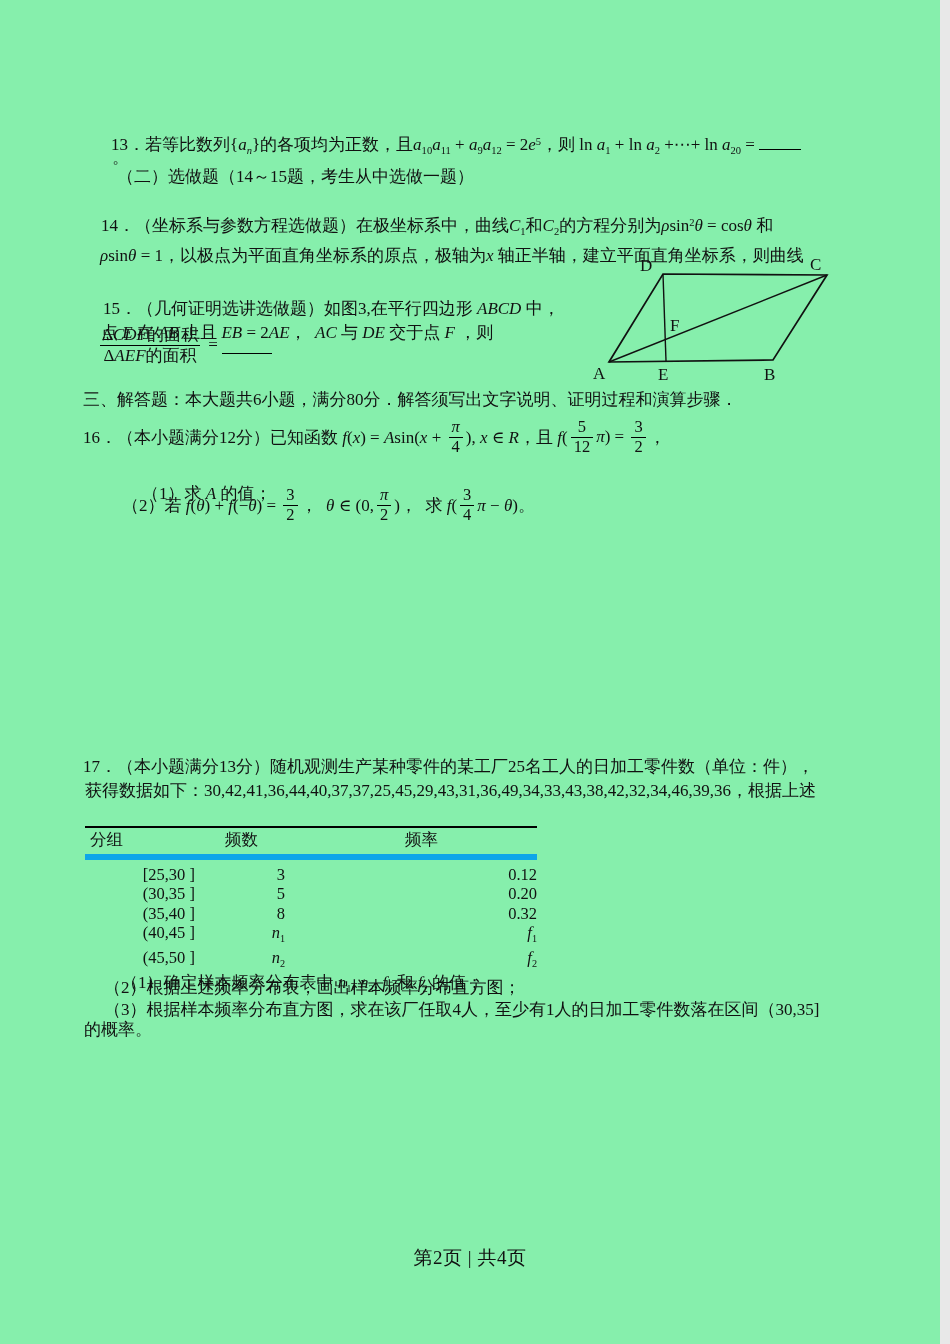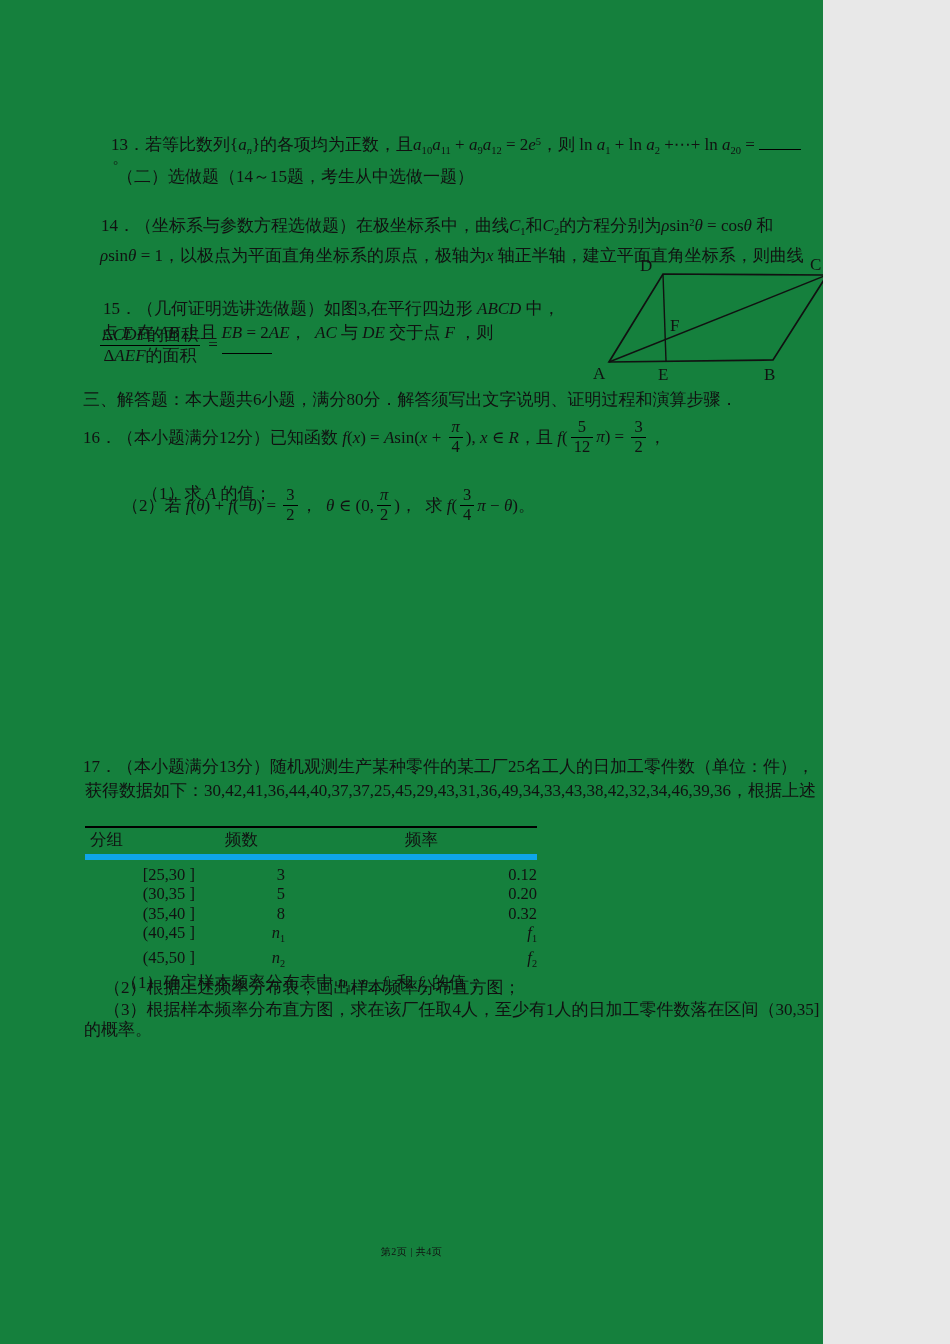--- a/index.html
+++ b/index.html
@@ -1,17 +1,17 @@
 <!DOCTYPE html>
 <html><head>
 <meta charset="utf-8">
 <style>
   html,body { margin:0; padding:0; background:#e8e8e8; }
   #page {
-    position:relative; width:823px; height:1344px; background:#15803d;
+    position:relative; width:940px; height:1344px; background:#86efac;
     font-family:"Liberation Serif","DejaVu Serif",serif;
     color:#111; font-size:17px; overflow:hidden;
   }
   .line { position:absolute; white-space:pre; line-height:1.3; }
   .fline { position:absolute; display:flex; align-items:center; white-space:pre; }
   .runs { white-space:pre; }
   .it { font-style:italic; }
   .sub { font-size:0.62em; vertical-align:-0.35em; letter-spacing:0; }
   .sup { font-size:0.62em; vertical-align:0.5em; }
   .sub.it, .sup.it { font-style:italic; }
@@ -26,21 +26,21 @@
   .tbody { padding-top:5px;text-align:right; }
   .trow { display:grid; grid-template-columns:110px 90px 252px; line-height:19.3px; padding-left:0; }
   .trow .c1 { padding-left:2px; }
   .trow .c2 { padding-left:48px; }
   .thead .h2 { padding-left:25px; }
   .thead .h3 { padding-left:115px; }
   .trow .c3 { padding-left:115px; }
   
   #fig15 { position:absolute; left:592px; top:255px; }
   #fig15 svg text { font-family:"Liberation Serif","DejaVu Serif",serif; font-size:17px; fill:#111; }
-  #footer { position:absolute; top:1245px; left:0; width:100%; text-align:center; font-size:10px; letter-spacing:0.5px; }
+  #footer { position:absolute; top:1245px; left:0; width:100%; text-align:center; font-size:19px; letter-spacing:0.5px; }
 </style>
 </head>
 <body>
 
 <div id="page">
 
   <div class="line" style="left:94px; top:109px;">
     <span class="runs"><span>13．若等比数列</span><span>{</span><span class="it">a</span><span class="sub it">n</span><span>}</span><span>的各项均为正数，且</span><span class="it">a</span><span class="sub">10</span><span class="it">a</span><span class="sub">11</span><span> + </span><span class="it">a</span><span class="sub">9</span><span class="it">a</span><span class="sub">12</span><span> = 2</span><span class="it">e</span><span class="sup">5</span><span>，则 ln </span><span class="it">a</span><span class="sub">1</span><span> + ln </span><span class="it">a</span><span class="sub">2</span><span> +⋯+ ln </span><span class="it">a</span><span class="sub">20</span><span> = </span></span><span class="blank" style="width:42px;"></span>
   </div>
   <div class="line" style="left:112px; top:147px;">。</div>

